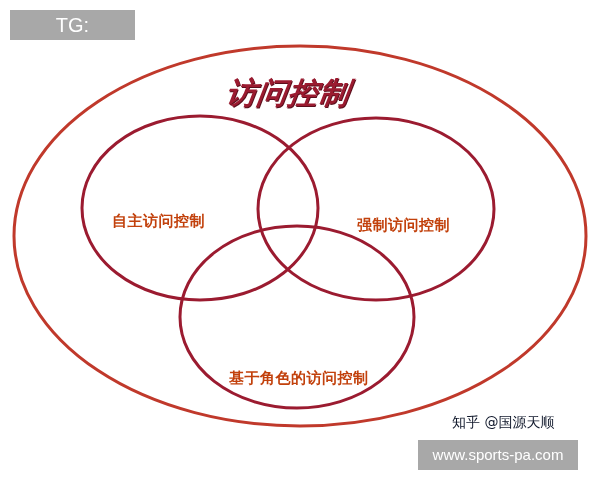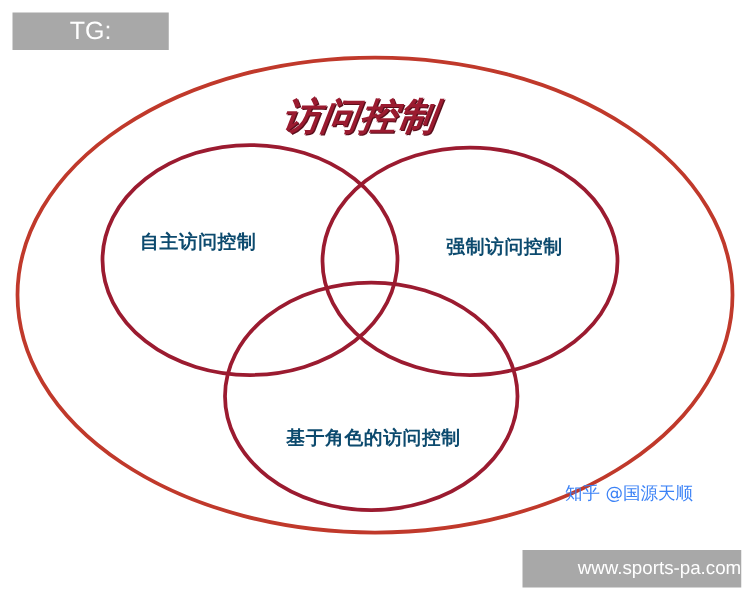--- a/index.html
+++ b/index.html
@@ -1,26 +1,26 @@
 <!DOCTYPE html>
 <html><head>
   <meta charset="utf-8">
   <style>
     html, body { margin: 0; padding: 0; }
     body { width: 600px; height: 480px; background: #ffffff; position: relative; overflow: hidden; font-family: "DejaVu Sans", sans-serif; }
     .diagram { position: absolute; left: 0; top: 0; width: 600px; height: 480px; }
     .title { position: absolute; left: 226px; top: 73px; font-size: 30px; font-weight: bold; font-style: italic; color: #9b1b30; letter-spacing: 1px; transform: skewX(-8deg); text-shadow: 1px 1px 0 #5a0f1c; white-space: nowrap; }
-    .set-label { position: absolute; font-size: 15px; font-weight: bold; color: #0c4a6e; white-space: nowrap; letter-spacing: 0.5px; }
+    .set-label { position: absolute; font-size: 15px; font-weight: bold; color: #c2410c; white-space: nowrap; letter-spacing: 0.5px; margin-top: 28px; }
     .lbl-dac { left: 112px; top: 184px; }
     .lbl-mac { left: 357px; top: 188px; }
     .lbl-rbac { left: 229px; top: 341px; }
     .tag { position: absolute; background: #a8a8a8; color: #ffffff; font-family: "Liberation Sans", sans-serif; }
     .tag-tg { left: 10px; top: 10px; width: 125px; height: 30px; line-height: 30px; font-size: 20px; text-align: center; }
-    .tag-site { left: 418px; top: 440px; width: 175px; height: 30px; line-height: 30px; font-size: 15px; text-align: right; }
-    .watermark { position: absolute; left: 452px; top: 386px; font-size: 14px; color: #3b82f6; white-space: nowrap; }
+    .tag-site { left: 418px; top: 440px; width: 160px; height: 30px; line-height: 30px; font-size: 15px; text-align: center; }
+    .watermark { position: absolute; left: 452px; top: 414px; font-size: 14px; color: #0f172a; white-space: nowrap; }
   </style>
 </head>
 <body>
 
 <svg class="diagram" width="600" height="480" viewBox="0 0 600 480" xmlns="http://www.w3.org/2000/svg">
   <ellipse cx="300" cy="236" rx="286" ry="190" fill="none" stroke="#c0392b" stroke-width="3"></ellipse>
   <ellipse cx="200" cy="208" rx="118" ry="92" fill="none" stroke="#9b1b30" stroke-width="3"></ellipse>
   <ellipse cx="376" cy="209" rx="118" ry="91" fill="none" stroke="#9b1b30" stroke-width="3"></ellipse>
   <ellipse cx="297" cy="317" rx="117" ry="91" fill="none" stroke="#9b1b30" stroke-width="3"></ellipse>
 </svg>

